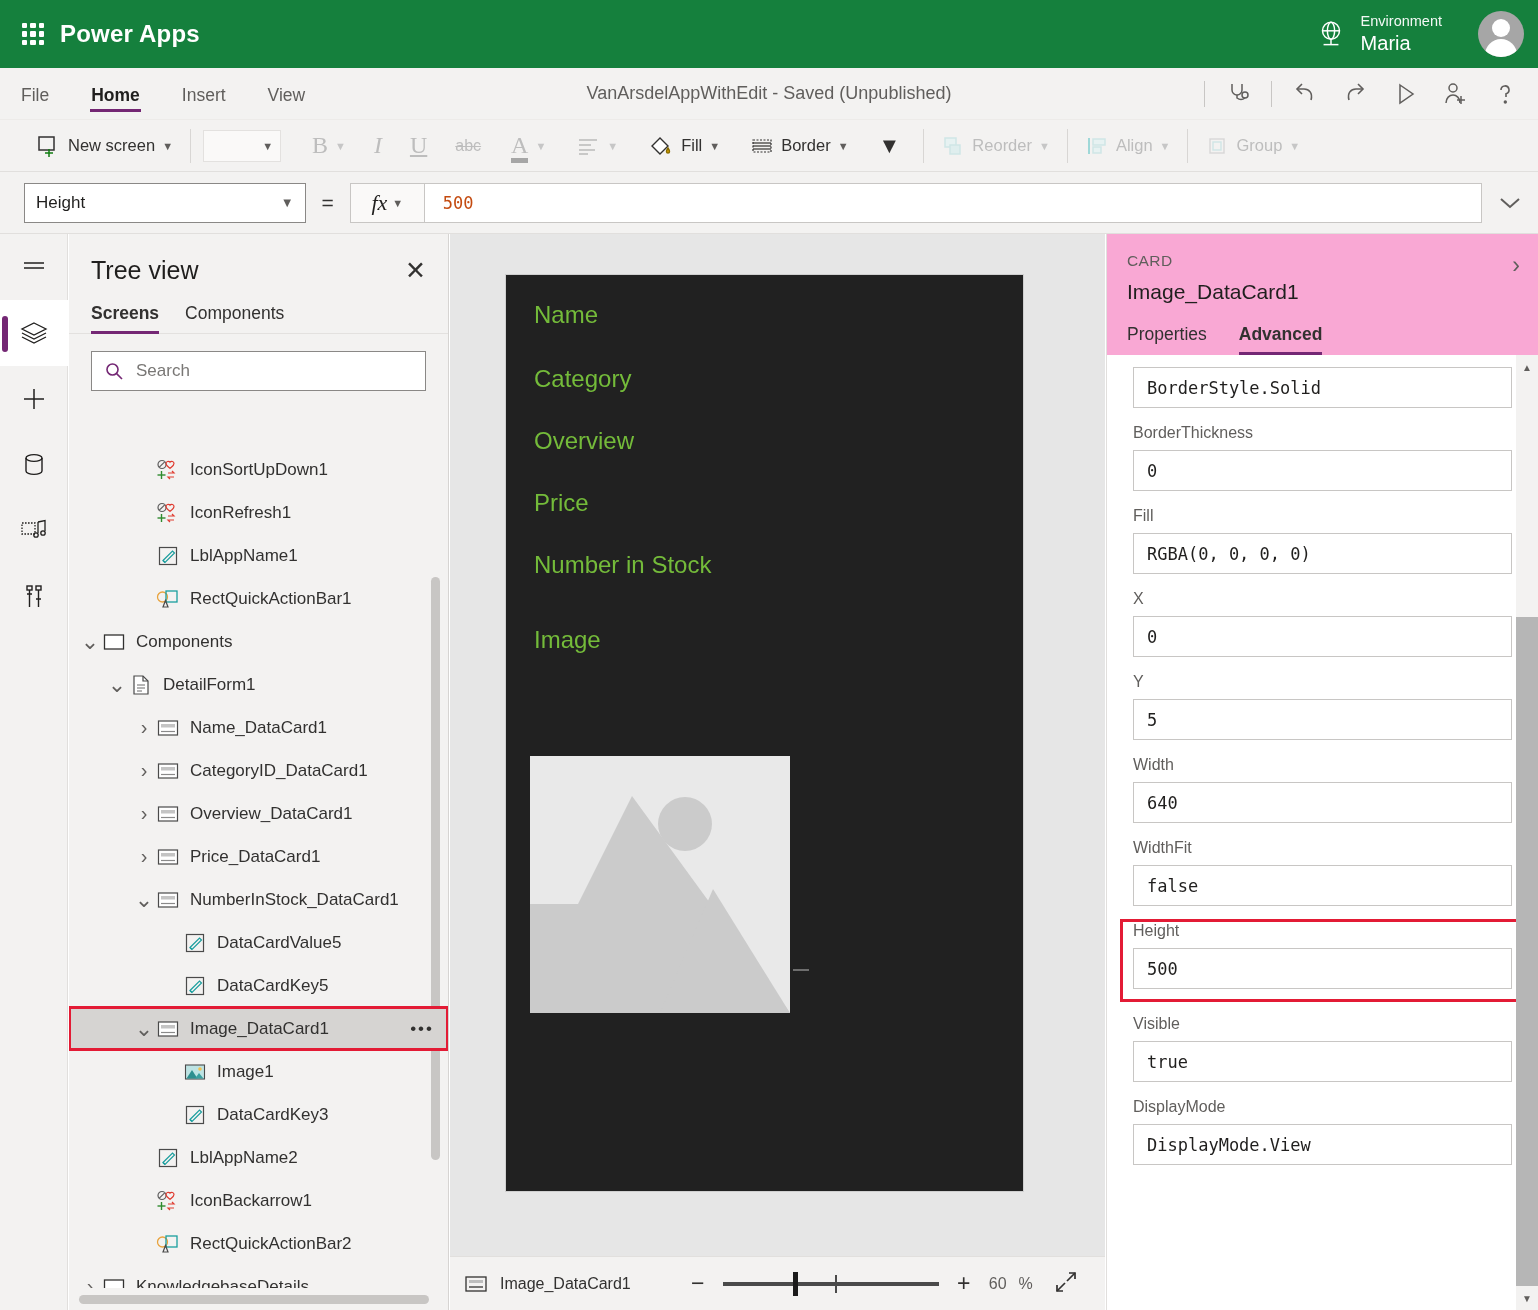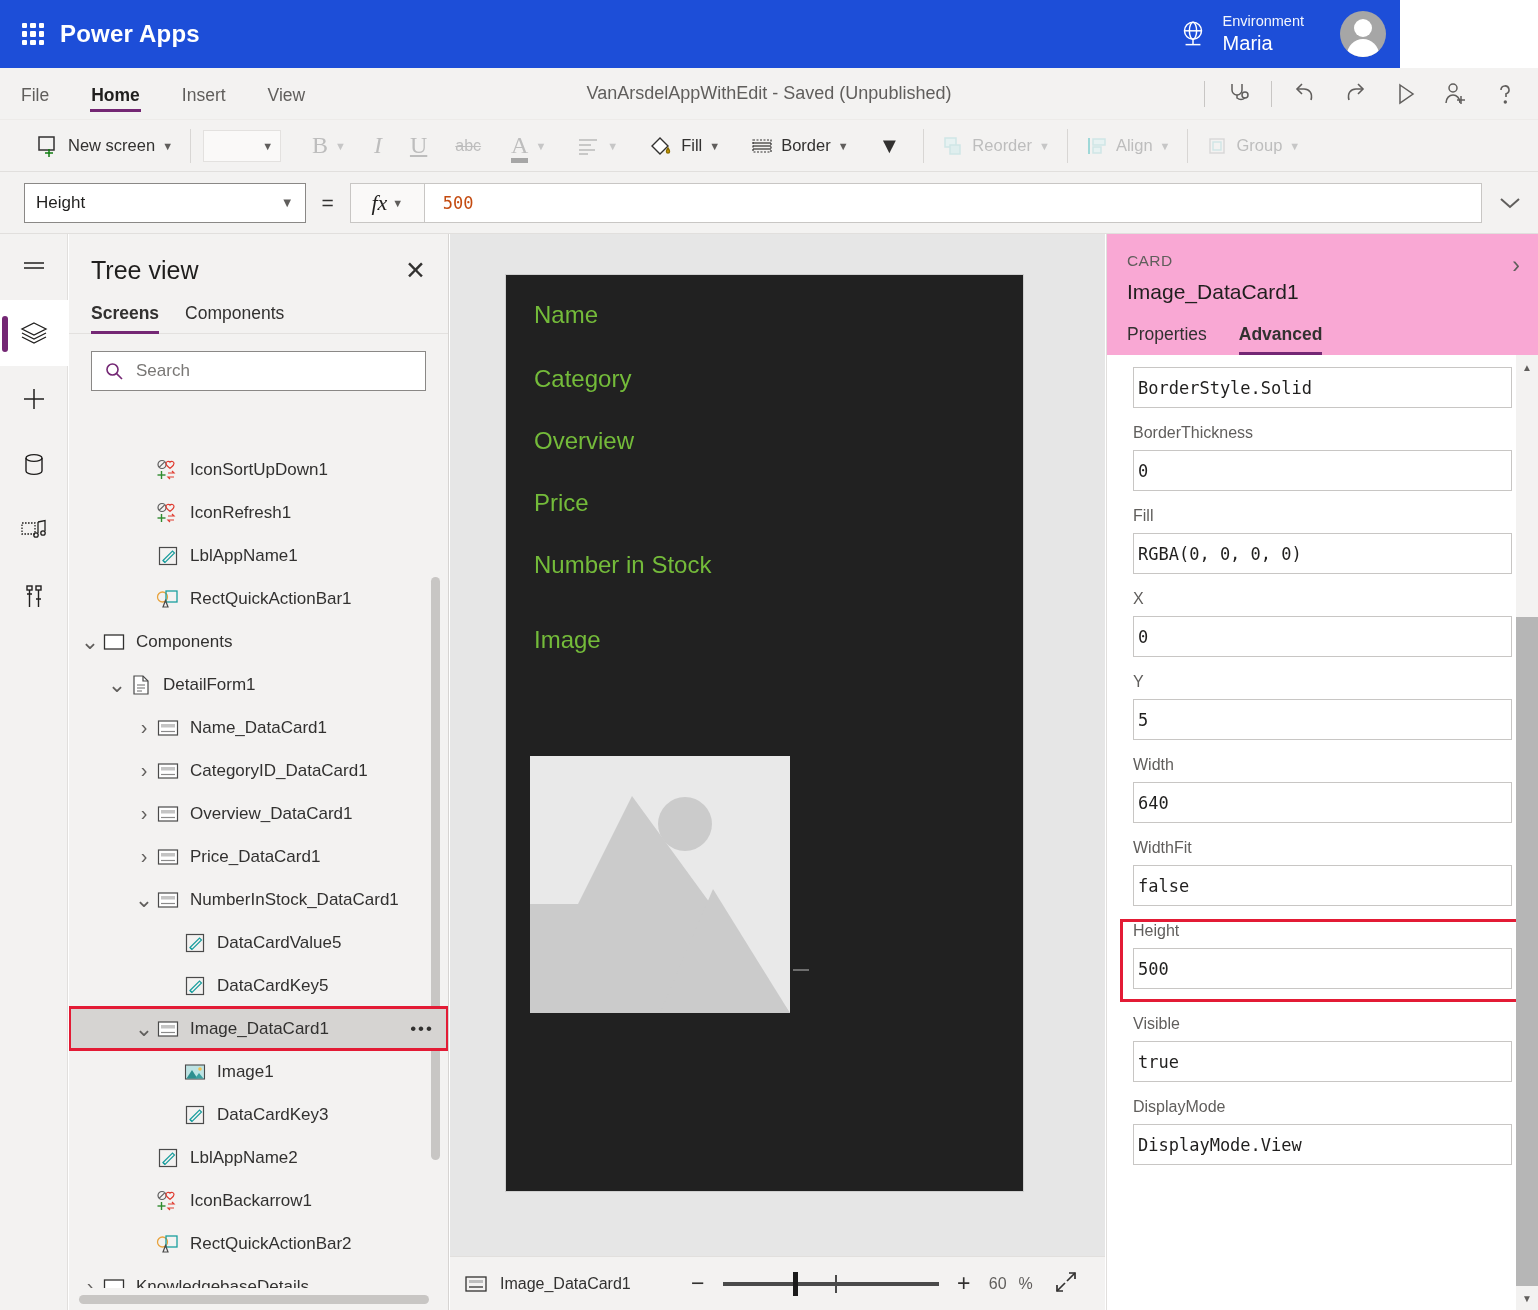--- a/index.html
+++ b/index.html
@@ -7,22 +7,22 @@
     width: 1538px; height: 1310px;
     font-family: "Liberation Sans", sans-serif;
     background: #ffffff;
     overflow: hidden;
     position: relative;
     color: #201f1e;
   }
 
   
   #topbar {
-    position: absolute; left: 0; top: 0; width: 1400px; height: 68px;
-    background: #1d4ed8; display: flex; align-items: center;
+    position: absolute; left: 0; top: 0; width: 1538px; height: 68px;
+    background: #15803d; display: flex; align-items: center;
   }
   #waffle {
     width: 34px; height: 34px; margin-left: 16px; margin-right: 10px;
     display: grid; grid-template-columns: repeat(3, 1fr); grid-template-rows: repeat(3, 1fr);
     gap: 3px; padding: 6px; cursor: pointer;
   }
   #waffle i { background: #fff; border-radius: 1px; display: block; }
   #brand { color: #fff; font-size: 24px; font-weight: bold; letter-spacing: .2px; }
   #env-wrap { position: absolute; right: 96px; top: 0; height: 68px; display: flex; align-items: center; }
   #globe { width: 34px; height: 34px; margin-right: 13px; }
@@ -214,21 +214,21 @@
   .prop-tab.active::after {
     content:""; position:absolute; left:0; right:0; bottom:0; height:3px; background:#742774;
   }
   #prop-body {
     position: absolute; left: 0; top: 121px; right: 0; bottom: 0; overflow: hidden;
     padding: 0 26px 0 26px;
   }
   .pf-label { font-size: 16px; color: #605e5c; margin: 16px 0 8px 0; }
   .pf-input {
     height: 41px; border: 1px solid #c8c6c4; background: #fff;
-    display: flex; align-items: center; padding-left: 4px;
+    display: flex; align-items: center; padding-left: 13px;
     font-family: "DejaVu Sans Mono", monospace; font-size: 17px; color: #201f1e;
   }
   .pf-group.hl {
     outline: 3px solid #e31b35; margin: 0 -10px; padding: 0 10px 10px 10px;
     position: relative;
   }
   #prop-scroll {
     position: absolute; right: 0; top: 121px; width: 22px; bottom: 0; background: #f3f2f1;
   }
   #prop-scroll .arr { height: 24px; display: flex; align-items: center; justify-content: center; color: #605e5c; font-size: 10px; cursor: pointer; }

